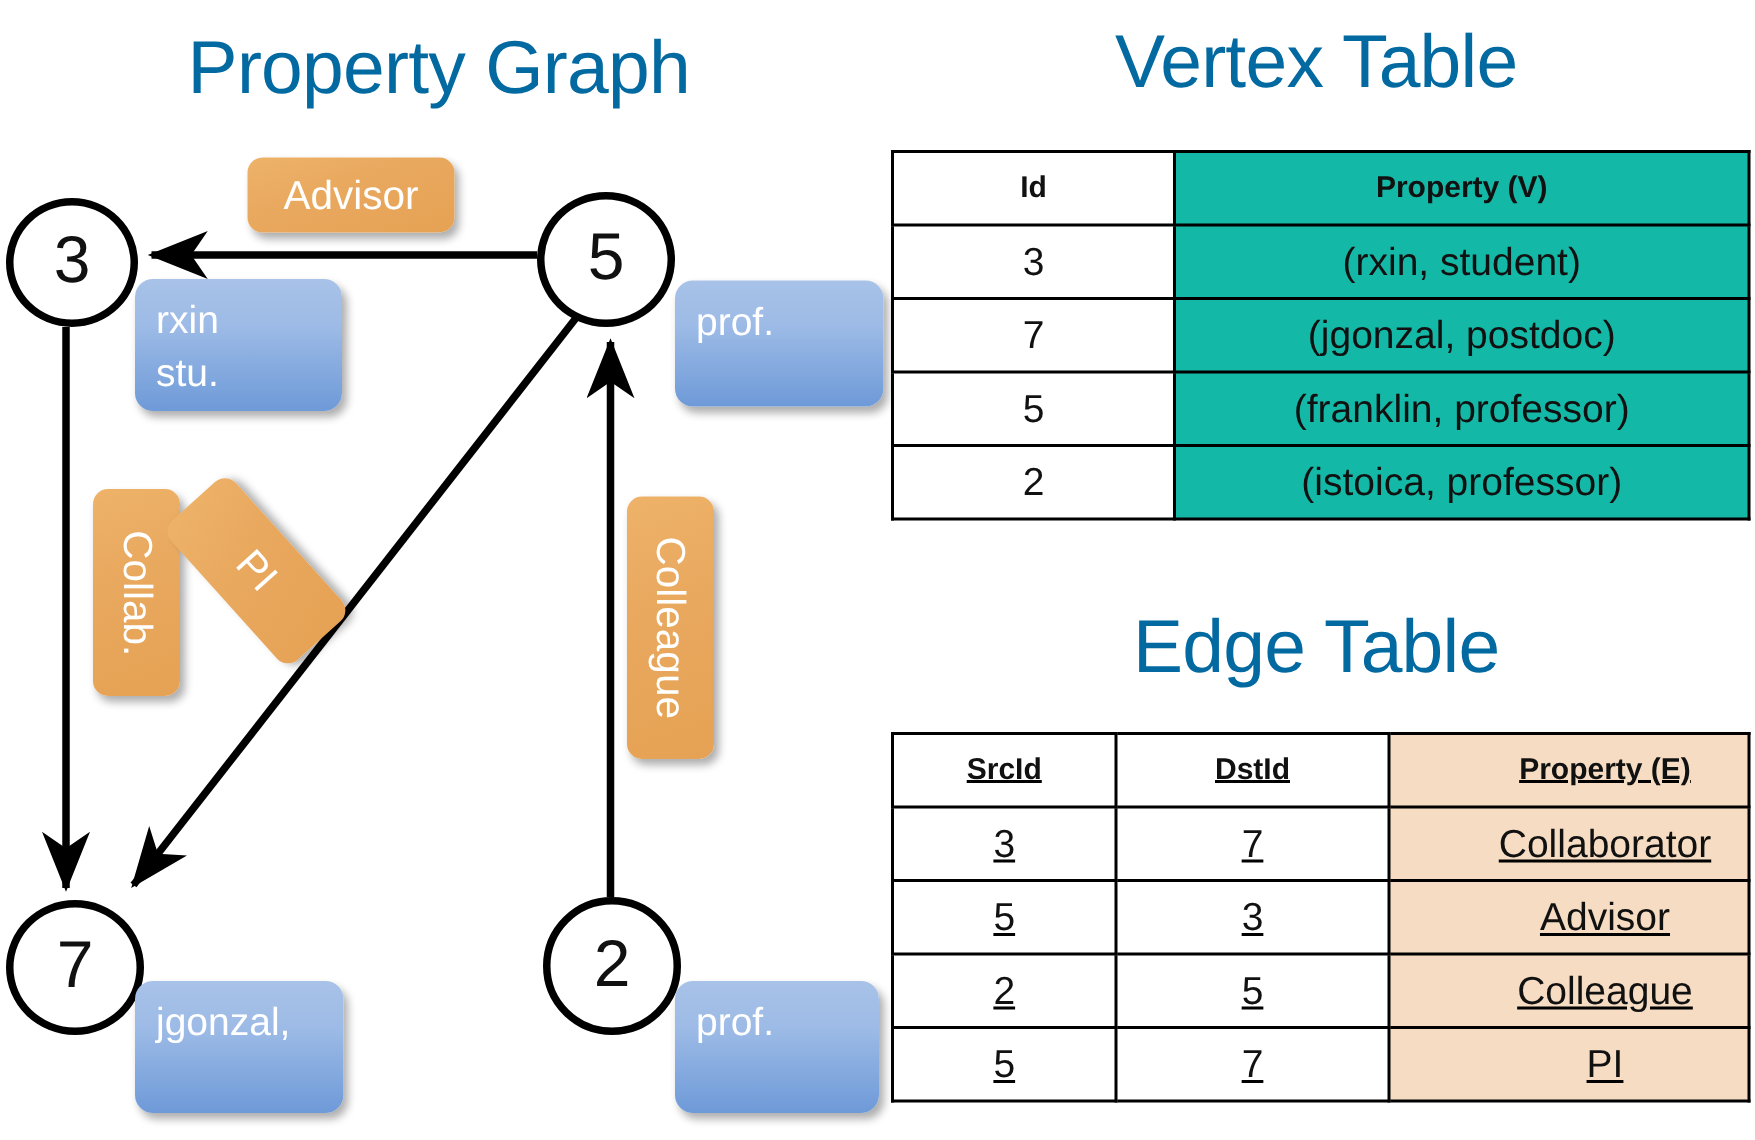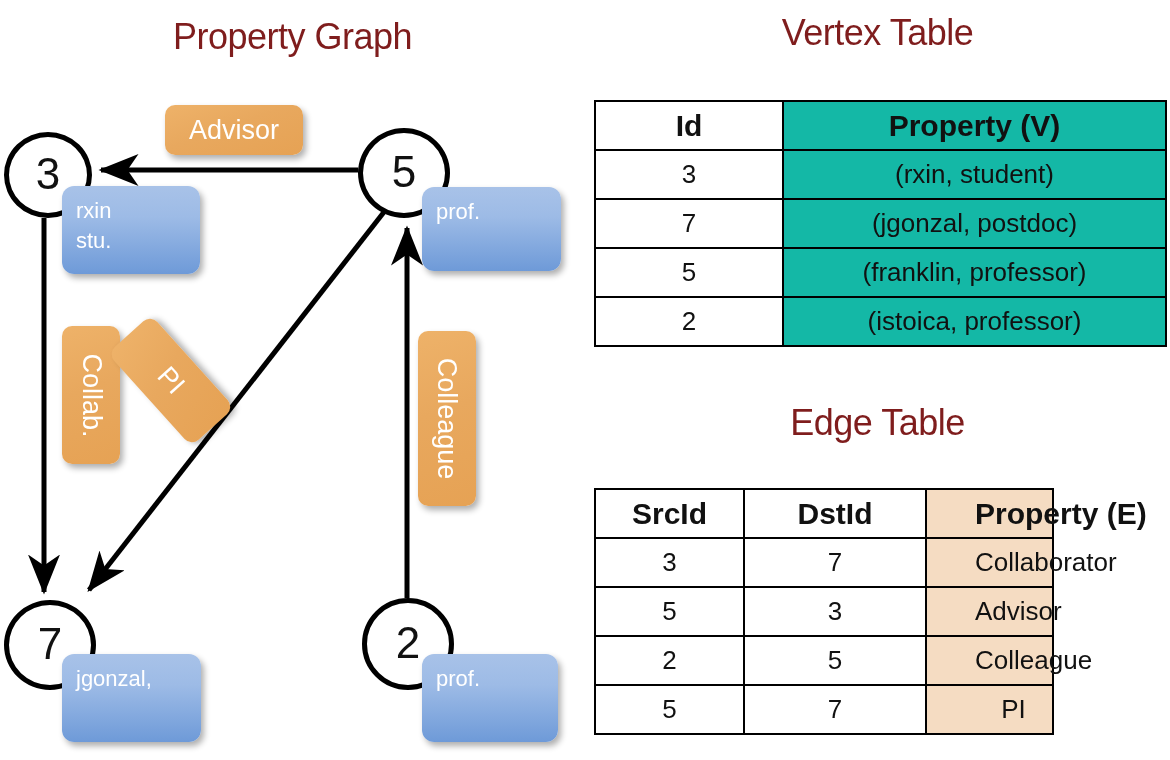--- a/index.html
+++ b/index.html
@@ -8,23 +8,23 @@
     background:#ffffff;
     font-family:"Liberation Sans", sans-serif;
     overflow:hidden;
     position:relative;
   }
   .root{position:absolute;left:0;top:0;width:1170px;height:760px;}
 
   
   .title{
     position:absolute;
-    font-size:36px;
-    font-weight:300;
-    color:#7f1d1d;
+    font-size:50px;
+    font-weight:300;
+    color:#0369a1;
     letter-spacing:-0.5px;
     white-space:nowrap;
     text-align:center;
   }
   #title-property-graph{left:0;top:16px;width:585px;}
   #title-vertex-table{left:585px;top:12px;width:585px;}
   #title-edge-table{left:585px;top:402px;width:585px;}
 
   
   #graph-panel{position:absolute;left:0;top:0;width:585px;height:760px;}
@@ -50,25 +50,26 @@
   #node-7{left:4px;  top:600px; width:92px; height:90px;}
   #node-2{left:362px;top:598px; width:92px; height:92px;}
 
   
   .prop-box{
     position:absolute;
     border-radius:12px;
     background:linear-gradient(180deg,#a8c2e8 0%,#9dbbe6 35%,#6e9ad8 100%);
     box-shadow:3px 4px 6px rgba(0,0,0,0.32);
     color:#ffffff;
-    font-size:22px;
+    font-size:26px;
     font-weight:300;
     padding:10px 0 0 14px;
     box-sizing:border-box;
     line-height:1.35;
+    margin-left:28px;
   }
   #box-rxin    {left:62px; top:186px; width:138px;height:88px;}
   #box-franklin{left:422px;top:187px; width:139px;height:84px;}
   #box-jgonzal {left:62px; top:654px; width:139px;height:88px;}
   #box-istoica {left:422px;top:654px; width:136px;height:88px;}
 
   
   .label-box{
     position:absolute;
     border-radius:10px;
@@ -104,27 +105,27 @@
   .tbl td,.tbl th{
     border:2px solid #000;
     text-align:center;
     font-weight:400;
     color:#111;
     font-size:26px;
     padding:0;
     height:47px;
     white-space:nowrap;
   }
-  .tbl th{font-weight:700;font-size:30px;}
+  .tbl th{font-weight:700;font-size:20px;}
 
   #vertex-table{left:594px;top:100px;width:573px;}
   #vertex-table td.id-cell,#vertex-table th.id-cell{width:186px;background:#fff;}
   #vertex-table td.prop-cell,#vertex-table th.prop-cell{background:#14b8a6;}
 
-  #edge-table{left:594px;top:488px;width:460px;}
+  #edge-table{left:594px;top:488px;width:573px;text-decoration:underline;}
   #edge-table td.src-cell,#edge-table th.src-cell{width:147px;background:#fff;}
   #edge-table td.dst-cell,#edge-table th.dst-cell{width:180px;background:#fff;}
   #edge-table td.eprop-cell,#edge-table th.eprop-cell{background:#f5dcc2;padding-left:48px;}
 </style>
 </head>
 <body>
 
 <div class="root">
 
   <div id="title-property-graph" class="title">Property Graph</div>

